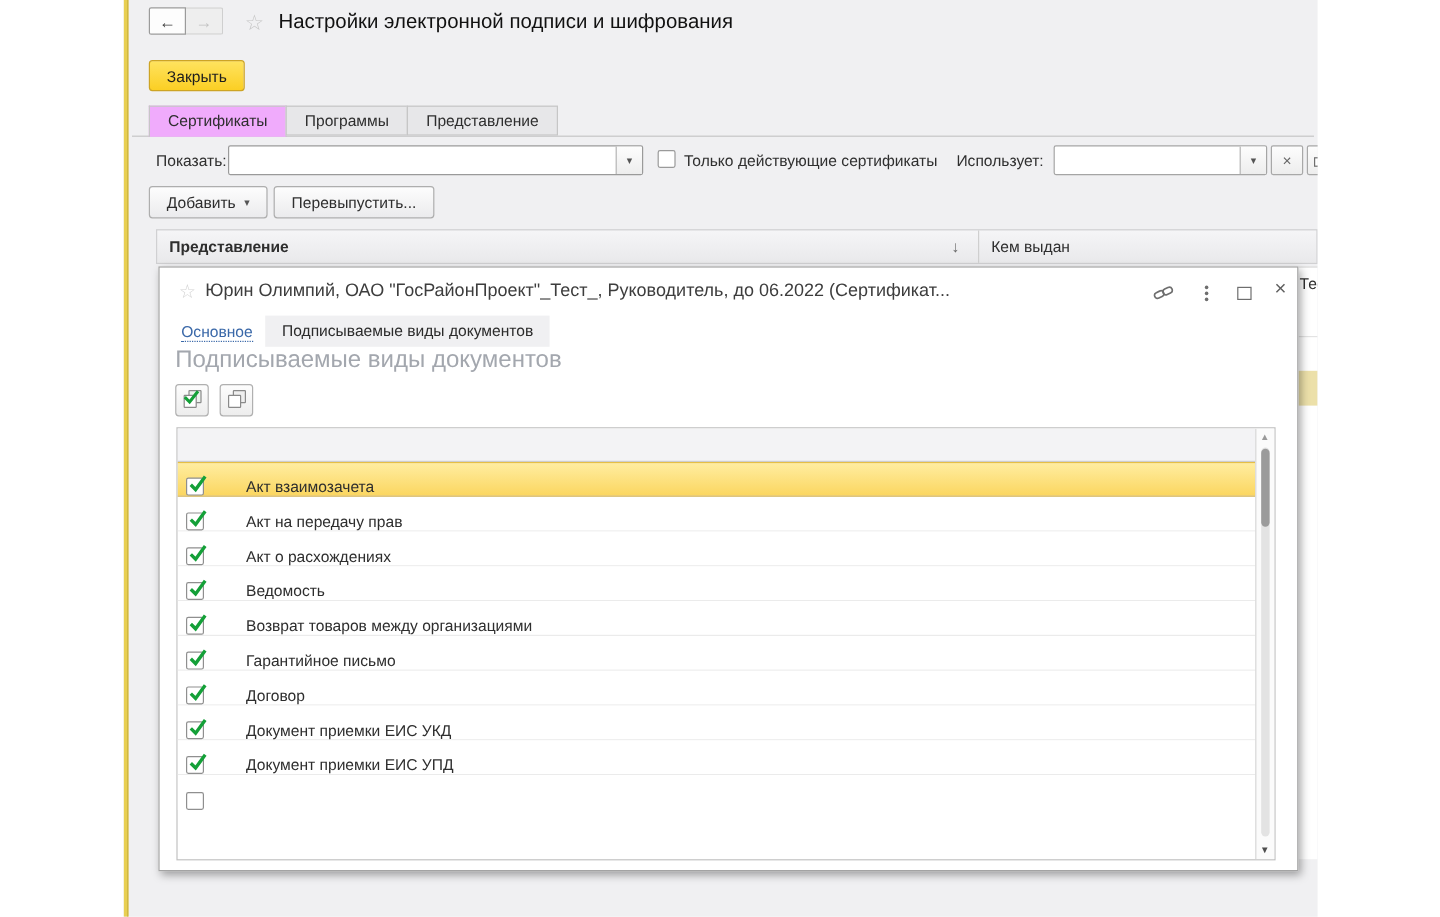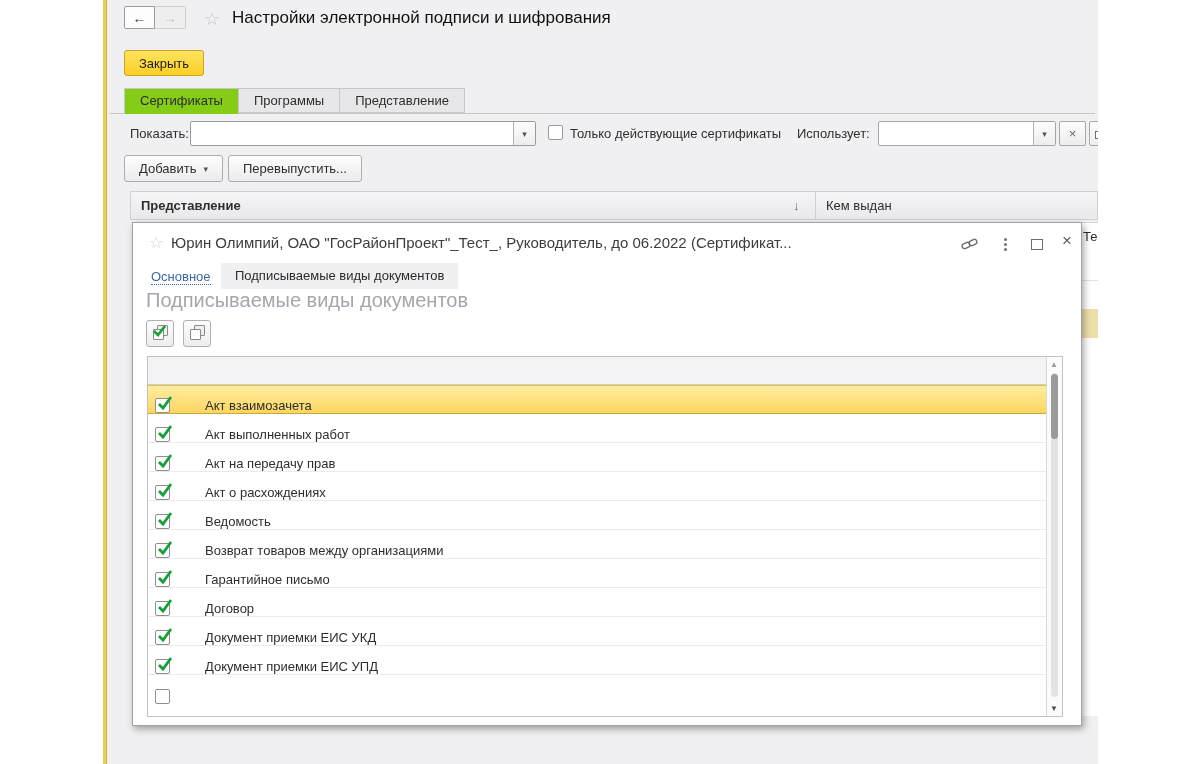--- a/index.html
+++ b/index.html
@@ -16,21 +16,21 @@
   .nav-fwd  { background:#eeeeee; border:1px solid #cfcfcf; border-left:none; border-radius:0 2px 2px 0; color:#c2c2c2; }
   .star { color:#c6c6c6; }
   .app-title { position:absolute; left:129px; top:8px; font-size:17px; color:#111; white-space:nowrap; }
   .title-star { position:absolute; left:101px; top:8px; font-size:18px; }
 
   .btn { background:linear-gradient(#fdfdfd,#ebebed); border:1px solid #aeaeae; border-radius:3px; font-size:13px; color:#2e2e2e; display:inline-flex; align-items:center; justify-content:center; padding:0 14px; }
   .close-main { position:absolute; left:21px; top:50px; height:26px; background:linear-gradient(#ffe35f,#fbcf24); border:1px solid #cda425; font-weight:400; color:#1e1e1e; }
 
   .tabs { position:absolute; left:21px; top:88px; display:flex; z-index:2; }
   .tab { height:25px; line-height:24px; padding:0 15px; background:#e7e7e9; border:1px solid #c6c6c6; margin-right:-1px; color:#2e2e2e; }
-  .tab.active { background:#84cc16; height:26px; border-bottom:none; }
+  .tab.active { background:#f0abfc; height:26px; border-bottom:none; }
   .tab-line { position:absolute; left:7px; top:113px; width:985px; height:1px; background:#c6c6c6; z-index:1; }
 
   .lbl { position:absolute; top:126px; color:#2f2f2f; white-space:nowrap; }
   .combo { position:absolute; top:121px; height:25px; display:flex; border:1px solid #9a9a9a; border-radius:2px; overflow:hidden; background:#fff; }
   .combo-text { flex:1; padding:4px 6px 0 6px; white-space:nowrap; overflow:hidden; }
   .combo-text.yellow { background:#e5e5e5;margin-top:33px; }
   .combo-btn { width:22px; border-left:1px solid #b3b3b3; background:linear-gradient(#fdfdfd,#ededed); display:flex; align-items:center; justify-content:center; font-size:9px; color:#555; }
   .sq-btn { position:absolute; top:121px; height:25px; width:27px; background:linear-gradient(#fdfdfd,#ededed); border:1px solid #a8a8a8; border-radius:2px; display:flex; align-items:center; justify-content:center; color:#666; }
   .checkbox { width:15px; height:15px; background:#fff; border:1px solid #9a9a9a; border-radius:2px; }
 
@@ -197,28 +197,20 @@
             </svg>
           </span>
         <span class="txt">Акт взаимозачета</span>
       </div>
       <div class="lrow">
         <span class="cb">
             <svg width="15" height="15" viewBox="0 0 15 15">
               <polyline points="2,8 6,12 14,1" fill="none" stroke="#14a038" stroke-width="2.8"></polyline>
             </svg>
           </span>
-        <span class="txt">Акт выполненных работ</span>
-      </div>
-      <div class="lrow">
-        <span class="cb">
-            <svg width="15" height="15" viewBox="0 0 15 15">
-              <polyline points="2,8 6,12 14,1" fill="none" stroke="#14a038" stroke-width="2.8"></polyline>
-            </svg>
-          </span>
         <span class="txt">Акт на передачу прав</span>
       </div>
       <div class="lrow">
         <span class="cb">
             <svg width="15" height="15" viewBox="0 0 15 15">
               <polyline points="2,8 6,12 14,1" fill="none" stroke="#14a038" stroke-width="2.8"></polyline>
             </svg>
           </span>
         <span class="txt">Акт о расхождениях</span>
       </div>

